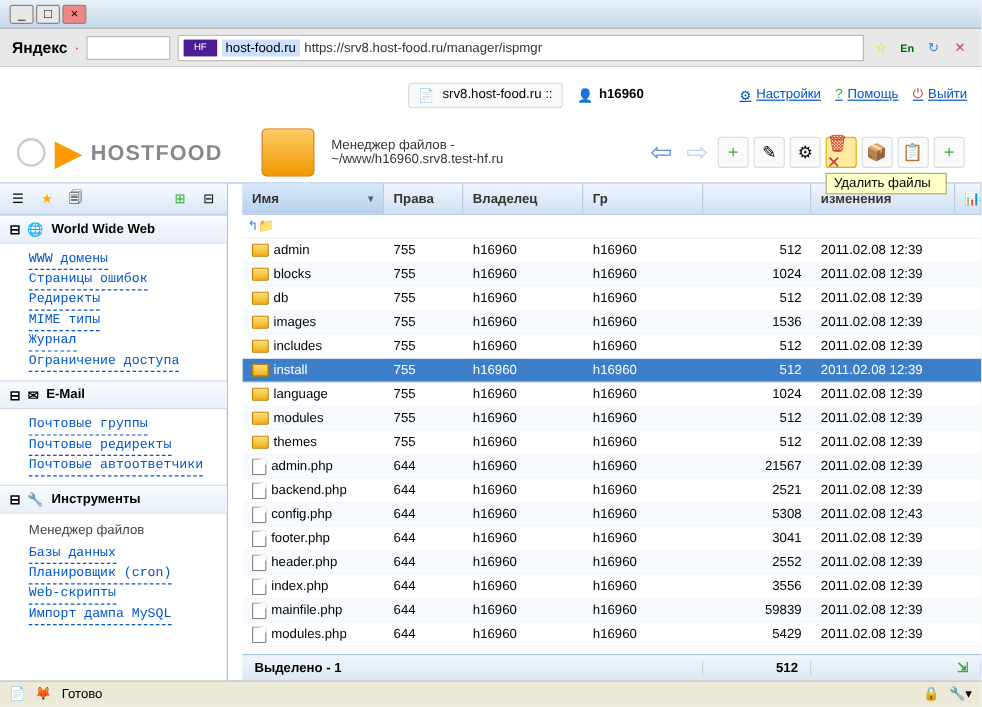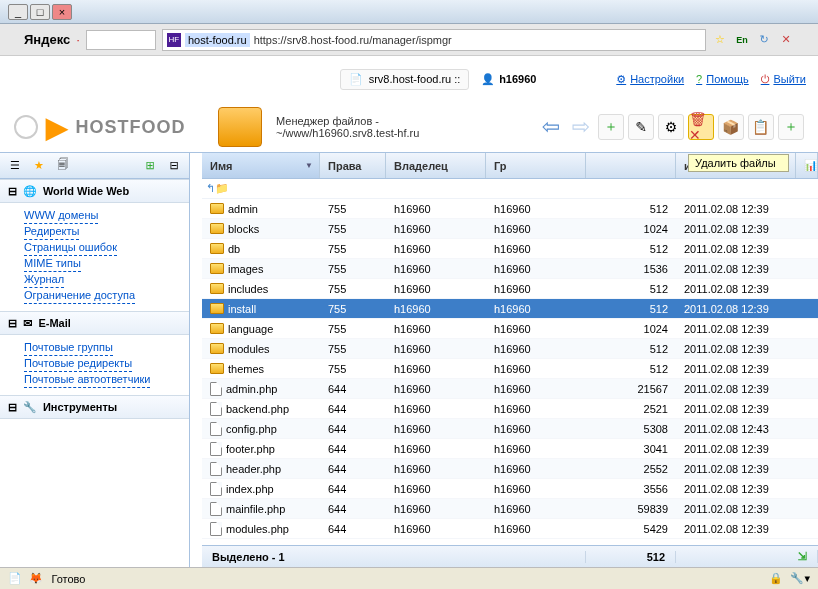--- a/index.html
+++ b/index.html
@@ -2,25 +2,25 @@
 <html><head>
 <meta charset="utf-8">
 <style>
 * { box-sizing: border-box; margin: 0; padding: 0; font-family: Tahoma, Arial, sans-serif; font-size: 11px; }
 body { background: #f0f0f0; width: 818px; height: 589px; overflow: hidden; }
 .titlebar { height: 24px; background: linear-gradient(#e8f0f8, #c8d8e8); display: flex; align-items: center; padding: 0 8px; border-bottom: 1px solid #9ab; }
 .titlebar-text { flex: 1; text-align: center; color: #223; }
 .titlebar-btns { display: flex; gap: 2px; }
 .titlebar-btn { width: 20px; height: 16px; border: 1px solid #888; background: #e8e8e8; display: flex; align-items: center; justify-content: center; border-radius: 2px; cursor: pointer; }
 .close-btn { background: #e88; }
-.browser-bar { height: 32px; background: #e8e8e8; border-bottom: 1px solid #ccc; display: flex; align-items: center; padding: 0 24px; gap: 6px; }
+.browser-bar { height: 32px; background: #e8e8e8; border-bottom: 1px solid #ccc; display: flex; align-items: center; padding: 0 10px; gap: 6px; }
 .yandex { color: #000; font-weight: bold; font-size: 13px; }
 .yandex-search { width: 70px; height: 20px; border: 1px solid #bbb; background: #fff; }
 .url-bar { flex: 1; height: 22px; border: 1px solid #bbb; background: #fff; display: flex; align-items: center; padding: 0 4px; gap: 4px; }
-.url-favicon { width: 14px; height: 14px; background: #4c1d95; color: #fff; font-size: 8px; display: flex; align-items: center; justify-content: center; }
+.url-favicon { width: 28px; height: 14px; background: #4c1d95; color: #fff; font-size: 8px; display: flex; align-items: center; justify-content: center; }
 .url-host { background: #cce0ff; padding: 1px 3px; }
 .url-rest { color: #333; }
 .browser-icons { display: flex; gap: 6px; align-items: center; }
 .bicon { width: 16px; height: 16px; display: flex; align-items: center; justify-content: center; }
 
 .app { height: calc(589px - 24px - 32px - 22px); background: #fff; display: flex; flex-direction: column; }
 .app-header { height: 46px; display: flex; align-items: center; padding: 0 12px 0 340px; gap: 12px; }
 .tab-badge { display: flex; align-items: center; gap: 6px; padding: 3px 8px; border: 1px solid #ddd; border-radius: 3px; background: #fafafa; }
 .user-badge { display: flex; align-items: center; gap: 4px; font-weight: bold; }
 .hdr-link { color: #0055cc; text-decoration: underline; cursor: pointer; display: flex; align-items: center; gap: 4px; }
@@ -29,30 +29,30 @@
 .app-mid { height: 50px; display: flex; align-items: center; padding: 0 14px; gap: 14px; }
 .logo-block { display: flex; align-items: center; gap: 8px; min-width: 190px; }
 .logo-arrow { color: #f90; font-size: 28px; font-weight: bold; }
 .logo-text { font-size: 18px; font-weight: bold; color: #888; letter-spacing: 1px; }
 .drawer-icon { width: 44px; height: 40px; background: linear-gradient(#fc6, #e90); border-radius: 4px; border: 1px solid #c70; }
 .path-block { flex: 1; color: #333; }
 .toolbar { display: flex; gap: 4px; align-items: center; position: relative; }
 .tbtn { width: 26px; height: 26px; border: 1px solid #ddd; border-radius: 3px; background: #fafafa; display: flex; align-items: center; justify-content: center; cursor: pointer; font-size: 14px; }
 .tbtn.nav { border: none; background: transparent; font-size: 22px; color: #5a8fd0; }
 .tbtn.hover { background: #ffe8a0; border-color: #e0b000; }
-.tooltip { position: absolute; top: 40px; left: 150px; background: #ffffc8; border: 1px solid #aa8; padding: 2px 12px 2px 6px; font-size: 11px; z-index: 10; white-space: nowrap; }
+.tooltip { position: absolute; top: 30px; left: 150px; background: #ffffc8; border: 1px solid #aa8; padding: 2px 12px 2px 6px; font-size: 11px; z-index: 10; white-space: nowrap; }
 
 .app-body { flex: 1; display: flex; border-top: 1px solid #a8c2e0; overflow: hidden; }
 .sidebar { width: 190px; border-right: 1px solid #a8c2e0; background: #fff; display: flex; flex-direction: column; }
 .sb-tabs { height: 26px; background: linear-gradient(#f8fbff, #d8e6f5); border-bottom: 1px solid #a8c2e0; display: flex; align-items: center; padding: 0 6px; gap: 6px; }
 .sb-tab { width: 18px; height: 18px; display: flex; align-items: center; justify-content: center; cursor: pointer; }
 .sb-section-h { height: 24px; background: linear-gradient(#f8fbff, #e8f0f9); border-bottom: 1px solid #d0dce8; border-top: 1px solid #d0dce8; display: flex; align-items: center; padding: 0 8px; gap: 6px; font-weight: bold; cursor: pointer; }
 .sb-items { padding: 4px 0 8px 24px; }
 .sb-item { display: block; color: #0055cc; padding: 2px 0; cursor: pointer; }
-.sb-item.dash { border-bottom: 1px dashed #0055cc; display: inline; }
+.sb-item.dash { border-bottom: 1px dashed #0055cc; display: inline; font-family: Liberation Mono, monospace; }
 .sb-item-wrap { padding: 2px 0; }
 .sb-item.active { color: #444; font-weight: normal; border: none; }
 
 .content { flex: 1; display: flex; flex-direction: column; margin-left: 12px; }
 .grid-head { height: 26px; background: linear-gradient(#f0f5fc, #d0e0f2); border-bottom: 1px solid #a8c2e0; display: flex; }
 .gh-cell { border-right: 1px solid #b8cce0; padding: 0 8px; display: flex; align-items: center; font-weight: bold; color: #333; position: relative; }
 .gh-cell.sorted { background: linear-gradient(#d8e8fa, #b8d0ec); }
 .gh-arrow { position: absolute; right: 6px; font-size: 8px; color: #557; }
 .c-name { width: 118px; } .c-perm { width: 66px; } .c-owner { width: 100px; } .c-group { width: 100px; } .c-size { width: 90px; } .c-date { flex: 1; } .c-end { width: 22px; }
 .up-row { height: 20px; display: flex; align-items: center; padding: 0 4px; border-bottom: 1px solid #eef2f8; }
@@ -167,40 +167,49 @@
         <span class="sb-tab">⊟</span>
       </div>
       <div id="sidebar-sections">
           <div class="sb-section-h">
             <span>⊟</span>
             <span>🌐</span>
             <span>World Wide Web</span>
           </div>
           <div class="sb-items">
             <div class="sb-item-wrap"><span class="sb-item dash">WWW домены</span></div>
+            <div class="sb-item-wrap"><span class="sb-item dash">Страницы ошибок</span></div>
             <div class="sb-item-wrap"><span class="sb-item dash">Редиректы</span></div>
-            <div class="sb-item-wrap"><span class="sb-item dash">Страницы ошибок</span></div>
             <div class="sb-item-wrap"><span class="sb-item dash">MIME типы</span></div>
             <div class="sb-item-wrap"><span class="sb-item dash">Журнал</span></div>
             <div class="sb-item-wrap"><span class="sb-item dash">Ограничение доступа</span></div>
           </div>
           <div class="sb-section-h">
             <span>⊟</span>
             <span>✉</span>
             <span>E-Mail</span>
           </div>
           <div class="sb-items">
             <div class="sb-item-wrap"><span class="sb-item dash">Почтовые группы</span></div>
             <div class="sb-item-wrap"><span class="sb-item dash">Почтовые редиректы</span></div>
             <div class="sb-item-wrap"><span class="sb-item dash">Почтовые автоответчики</span></div>
           </div>
           <div class="sb-section-h">
             <span>⊟</span>
             <span>🔧</span>
             <span>Инструменты</span>
+          </div>
+          <div class="sb-items">
+            <div class="sb-item-wrap">
+              <span class="sb-item active">Менеджер файлов</span>
+            </div>
+            <div class="sb-item-wrap"><span class="sb-item dash">Базы данных</span></div>
+            <div class="sb-item-wrap"><span class="sb-item dash">Планировщик (cron)</span></div>
+            <div class="sb-item-wrap"><span class="sb-item dash">Web-скрипты</span></div>
+            <div class="sb-item-wrap"><span class="sb-item dash">Импорт дампа MySQL</span></div>
           </div>
         </div>
     </div>
 
     <div class="content">
       <div class="grid-head">
         <div class="gh-cell c-name sorted">
             <span>Имя</span>
             <span class="gh-arrow">▼</span>
           </div>

